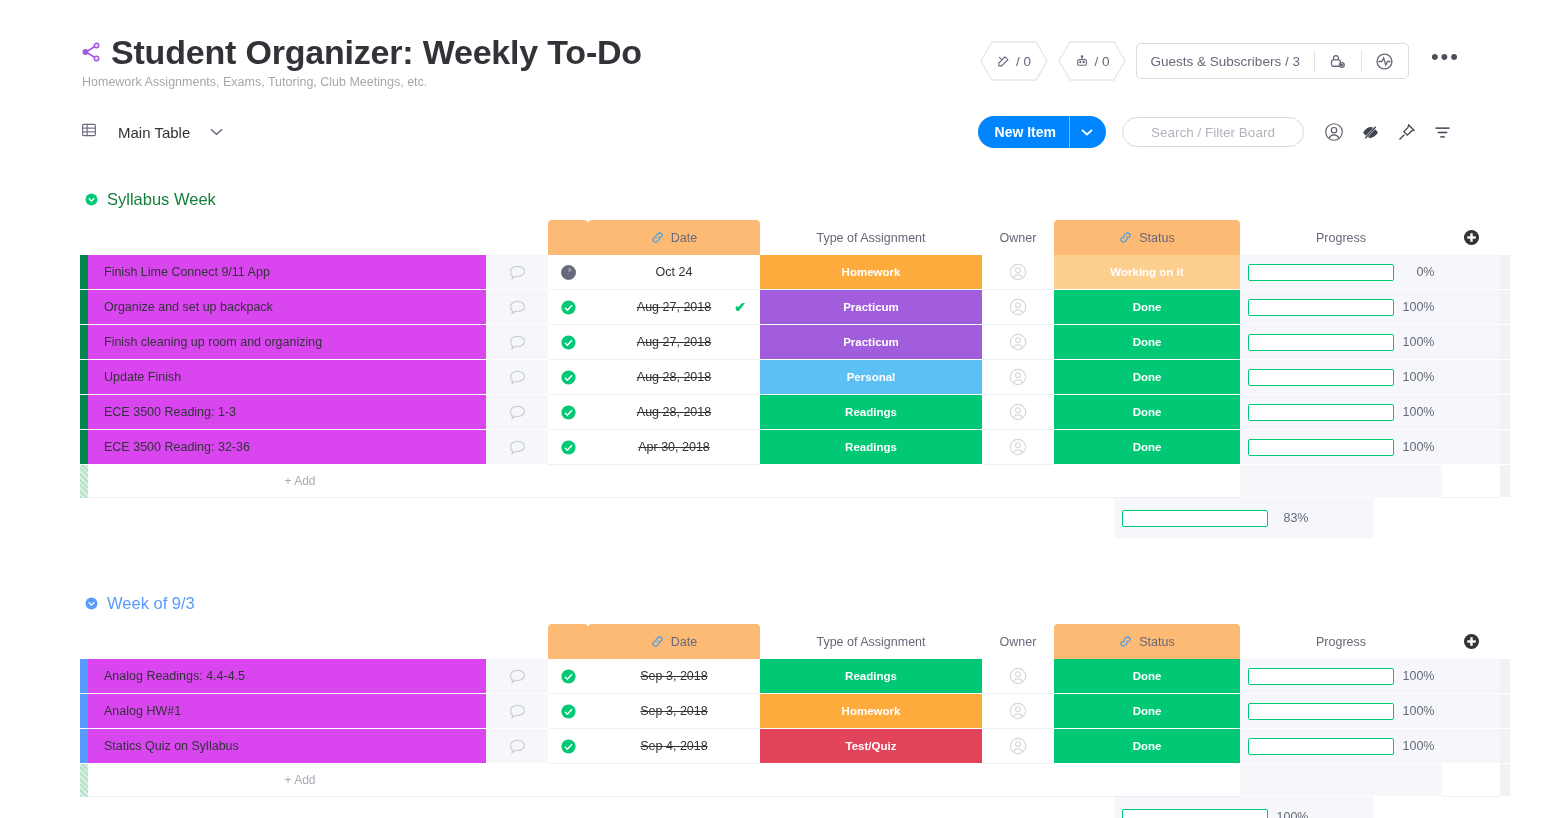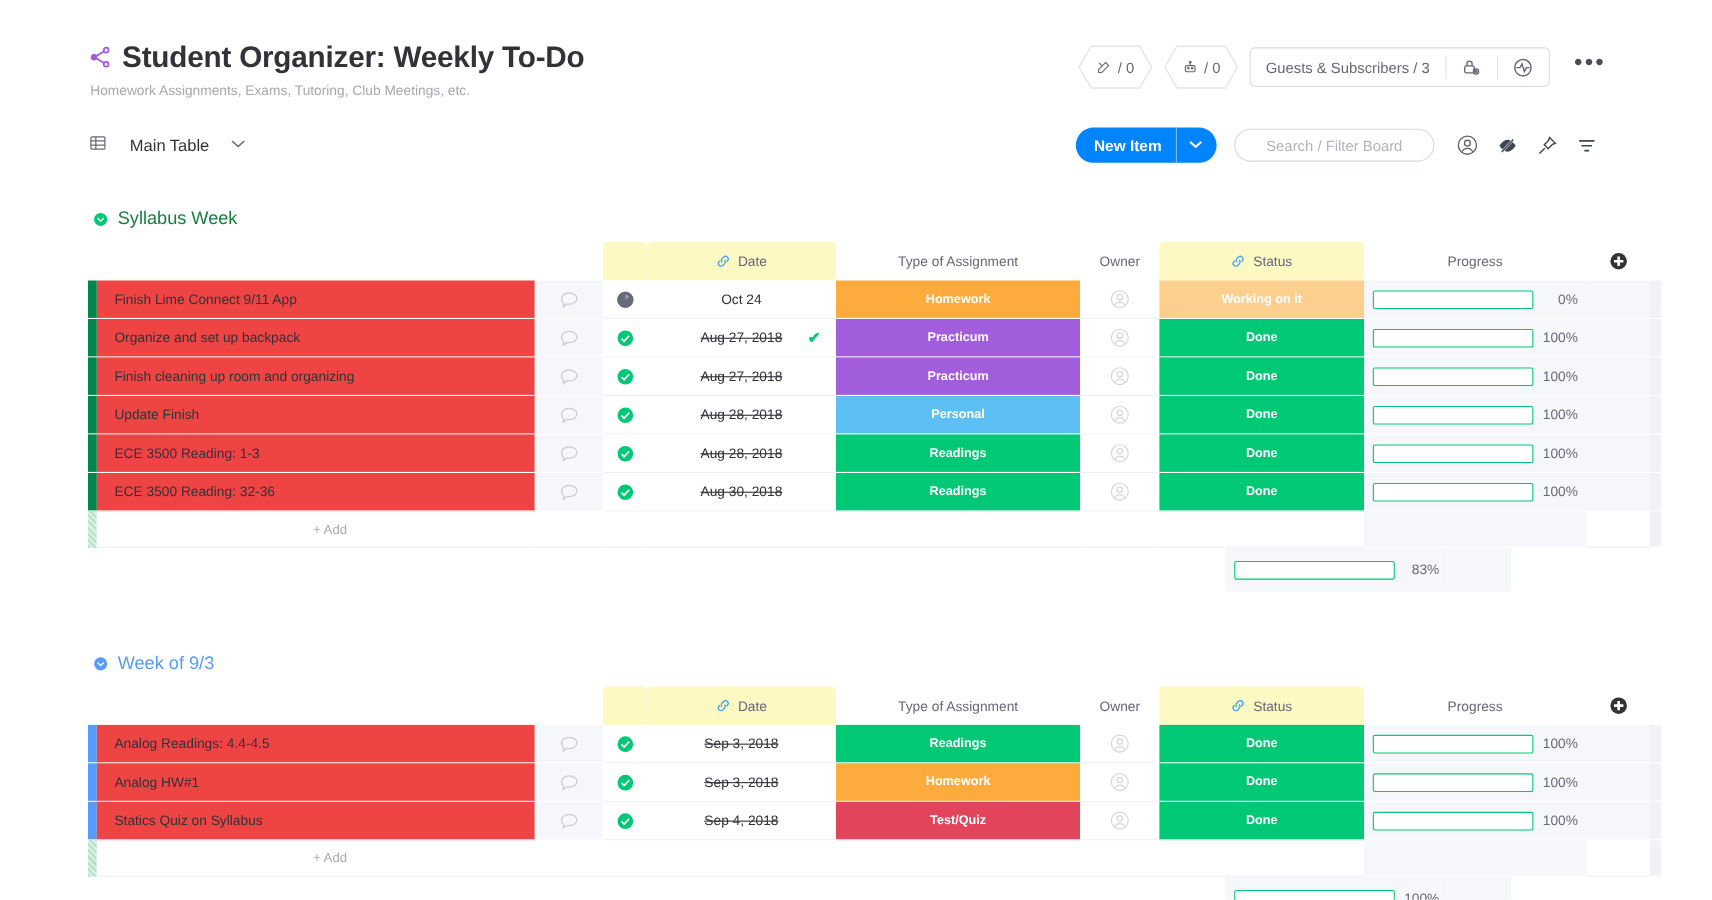--- a/index.html
+++ b/index.html
@@ -11,21 +11,21 @@
     -webkit-font-smoothing: antialiased;
   }
 
   .page { position: relative; width: 1556px; height: 818px; padding-left: 80px; }
 
   
   .board-head { position: relative; padding-top: 36px; }
   .title-row { display: flex; align-items: center; gap: 9px; }
   .share-icon { width: 22px; height: 22px; flex: 0 0 22px; display:block; }
   .board-title {
-    font-size: 27px; font-weight: bold; color: #323338; letter-spacing: -0.2px;
+    font-size: 34px; font-weight: bold; color: #323338; letter-spacing: -0.2px;
     line-height: 32px; white-space: nowrap;
   }
   .board-sub {
     margin-top: 6px; margin-left: 2px;
     font-size: 12.5px; color: #a5a8ad; line-height: 16px;
   }
 
   
   .head-right {
     position: absolute; right: 96px; top: 41px;
@@ -98,31 +98,31 @@
   .c-status  { width: 186px; flex: 0 0 186px; }
   .c-prog    { width: 202px; flex: 0 0 202px; }
   .c-blank   { width: 58px;  flex: 0 0 58px; }
   .c-scroll  { width: 10px;  flex: 0 0 10px; }
 
   
   .hdr {
     display: flex; align-items: center; justify-content: center;
     font-size: 12.5px; color: #676879; background: #fff;
   }
-  .hdr.shaded { background: #fef9c3; border-radius: 4px 4px 0 0; }
+  .hdr.shaded { background: #fdba74; border-radius: 4px 4px 0 0; }
   .hdr .lnk { margin-right: 7px; display: inline-flex; }
   .hdr-plus { display:flex; align-items:center; justify-content:center; }
 
   
   .cell {
     display: flex; align-items: center; justify-content: center;
     font-size: 12.5px; color: #323338;
     background: #f6f7fb; border-bottom: 1px solid #fff;
   }
-  .cell.namecell { justify-content: flex-start; padding-left: 16px; background: #ef4444; }
+  .cell.namecell { justify-content: flex-start; padding-left: 16px; background: #d946ef; }
   .cell.plain { background: #f6f7fb; }
   .cell.white { background: #fff; border-bottom: 1px solid #eceff3; }
   .cell.colored { color: #fff; font-size: 11.5px; font-weight: bold; border-bottom: 1px solid #fff; }
   .cell.scrollcell { background: #f1f2f5; border-bottom: 1px solid #fff; }
 
   .bar-seg { border-bottom: 1px solid #fff; }
   .bar-add { background-image: repeating-linear-gradient(45deg,#b6e2ca,#b6e2ca 2px,#d8f0e4 2px,#d8f0e4 4px); }
 
   .chatbubble { width: 19px; height: 17px; }
   .date-strike { text-decoration: line-through; color: #323338; }
@@ -561,21 +561,21 @@
               </svg>
             </div>
     <div class="c-state cell white">
               <svg width="17" height="17" viewBox="0 0 24 24">
       <circle cx="12" cy="12" r="10" fill="#00c875"></circle>
       <polyline points="7,12.4 10.4,15.8 17,8.8" fill="none" stroke="#ffffff" stroke-width="2.2"></polyline>
               </svg>
             </div>
     <div class="c-date cell white">
               <span class="date-wrap">
-                <span class="date-strike">Aug 30, 2018</span>
+                <span class="date-strike">Apr 30, 2018</span>
               </span>
             </div>
     <div class="c-type cell colored" style="background:#00c875">
               <span>Readings</span>
             </div>
     <div class="c-owner cell white">
               <svg width="20" height="20" viewBox="0 0 24 24" fill="none" stroke="#d3d6dc" stroke-width="1.3">
       <circle cx="12" cy="12" r="9.2"></circle>
       <circle cx="12" cy="9.8" r="2.9"></circle>
       <path d="M6.6 18.8 a5.9 5.9 0 0 1 10.8 0"></path>

